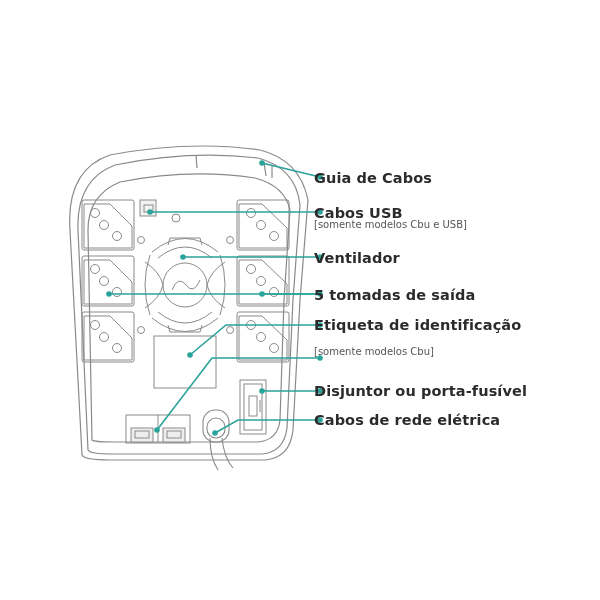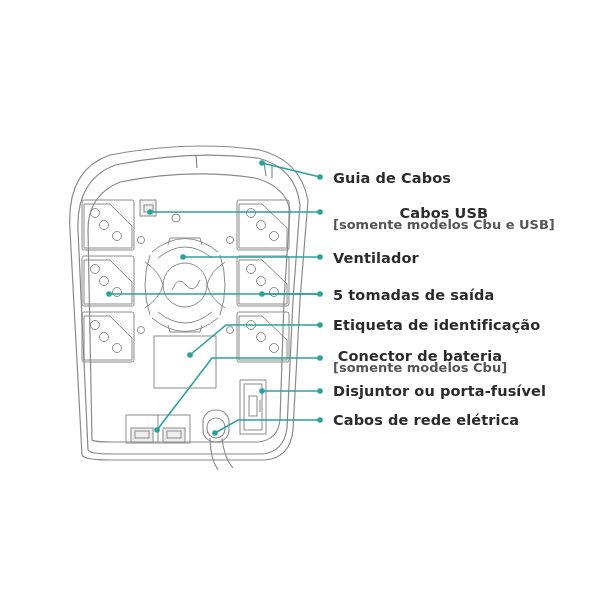--- a/index.html
+++ b/index.html
@@ -1,19 +1,19 @@
 <!DOCTYPE html>
 <html><head>
   <meta charset="utf-8">
   <style>
     html, body { margin: 0; padding: 0; background: #ffffff; }
     body { width: 600px; height: 600px; position: relative; overflow: hidden; font-family: "DejaVu Sans", sans-serif; }
     svg.diagram { position: absolute; left: 0; top: 0; width: 600px; height: 600px; }
-    .label { position: absolute; left: 333px; color: #2b2b2b; font-family: "DejaVu Sans", sans-serif; font-weight: bold; font-size: 14.5px; line-height: 16px; white-space: nowrap; letter-spacing: 0.1px; text-align: center; }
-    .sub { display: block; font-weight: bold; font-size: 13px; line-height: 8px; color: #555; letter-spacing: 0; }
+    .label { position: absolute; left: 314px; color: #2b2b2b; font-family: "DejaVu Sans", sans-serif; font-weight: bold; font-size: 14.5px; line-height: 16px; white-space: nowrap; letter-spacing: 0.1px; }
+    .sub { display: block; font-weight: normal; font-size: 10px; line-height: 8px; color: #555; letter-spacing: 0; }
   </style>
 </head>
 <body>
 
 <svg class="diagram" viewBox="0 0 600 600" xmlns="http://www.w3.org/2000/svg">
   <g fill="none" stroke="#8a8a8a" stroke-width="1.2">
 
     <path d="M82 455 L70 230 Q66 170 110 155 Q190 140 260 150 Q300 160 308 200 L300 300 L293 430 Q290 458 265 460 L110 460 Q84 460 82 455 Z"></path>
     <path d="M88 450 L78 230 Q76 180 115 165 Q190 150 258 158 Q296 168 300 205 L293 300 L287 428 Q284 452 262 454 L112 454 Q90 454 88 450 Z"></path>
 
@@ -154,21 +154,20 @@
 <div class="label" style="top:250px">
   <span>Ventilador</span>
 </div>
 <div class="label" style="top:287px">
   <span>5 tomadas de saída</span>
 </div>
 <div class="label" style="top:317px">
   <span>Etiqueta de identificação</span>
 </div>
 <div class="label" style="top:348px">
-  <span>Conector de bateria</span>
   <span class="sub">[somente modelos Cbu]</span>
 </div>
 <div class="label" style="top:383px">
   <span>Disjuntor ou porta-fusível</span>
 </div>
 <div class="label" style="top:412px">
   <span>Cabos de rede elétrica</span>
 </div>
 
 </body></html>

